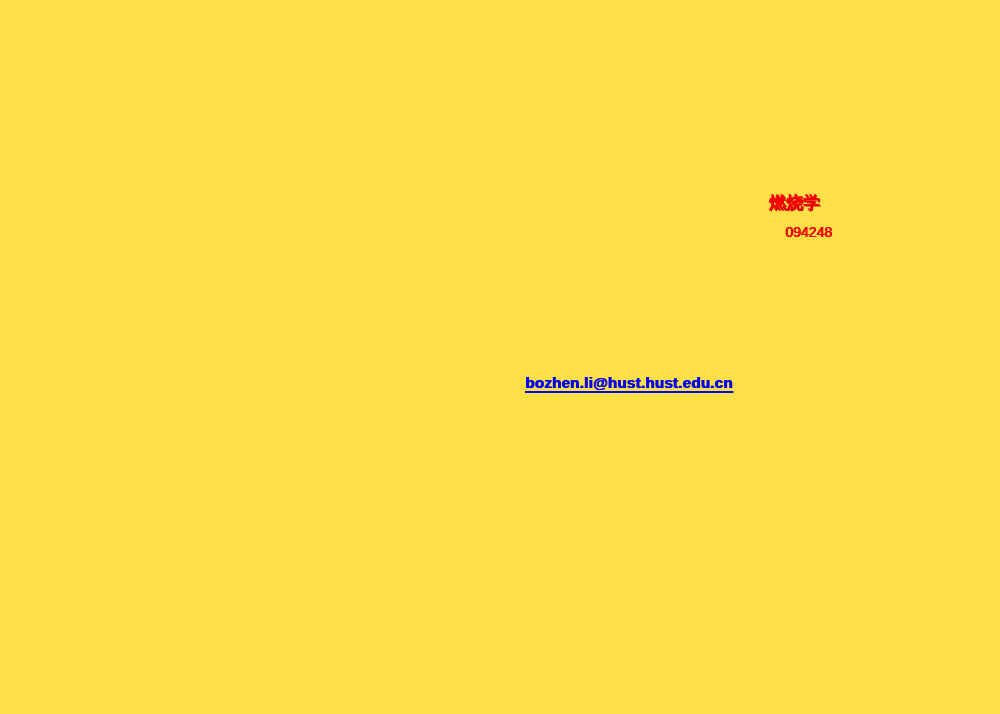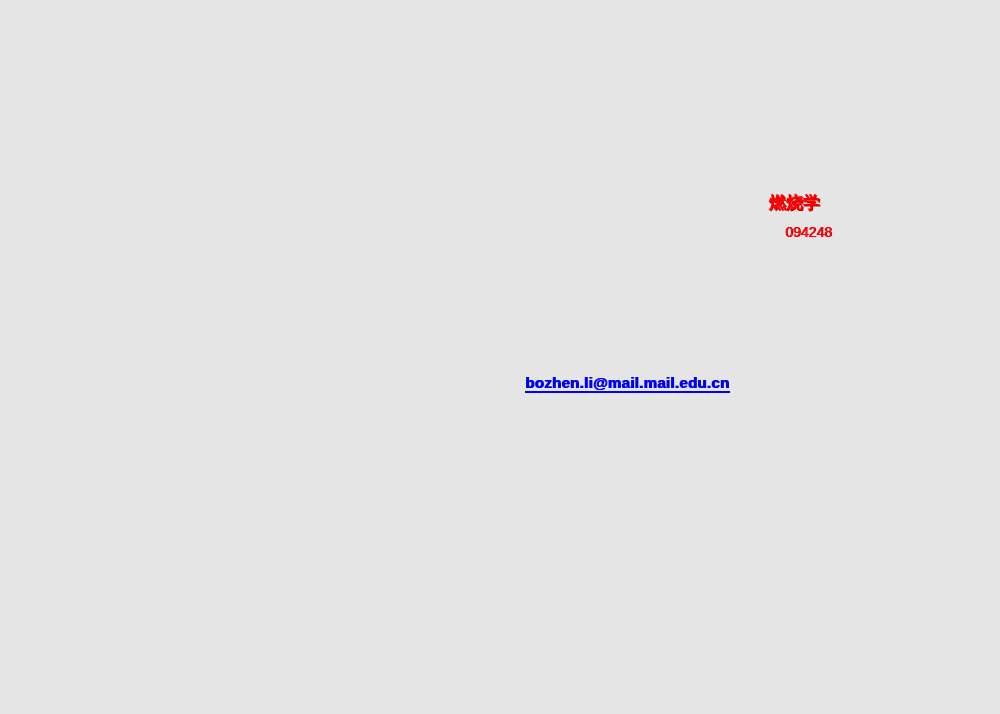--- a/index.html
+++ b/index.html
@@ -4,21 +4,21 @@
 <style>
   html, body {
     margin: 0;
     padding: 0;
     background: #000000;
   }
   .slide {
     position: relative;
     width: 1000px;
     height: 714px;
-    background: #e5e5e5;
+    background: #fde047;
     overflow: hidden;
     font-family: "Liberation Sans", sans-serif;
   }
   .course-title {
     position: absolute;
     left: 769px;
     top: 193px;
     font-size: 17px;
     font-weight: bold;
     color: #ff0000;
@@ -58,15 +58,15 @@
 </style>
 </head>
 <body>
 
 <div class="slide">
 
   <span class="course-title">燃烧学</span>
 
   <span class="course-code">094248</span>
 
-  <a class="email-link">bozhen.li@mail.mail.edu.cn</a>
+  <a class="email-link">bozhen.li@hust.hust.edu.cn</a>
 
 </div>
 
 </body></html>

